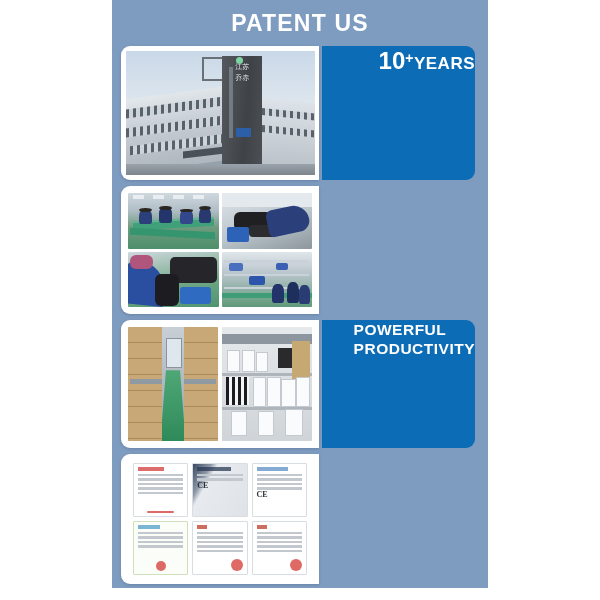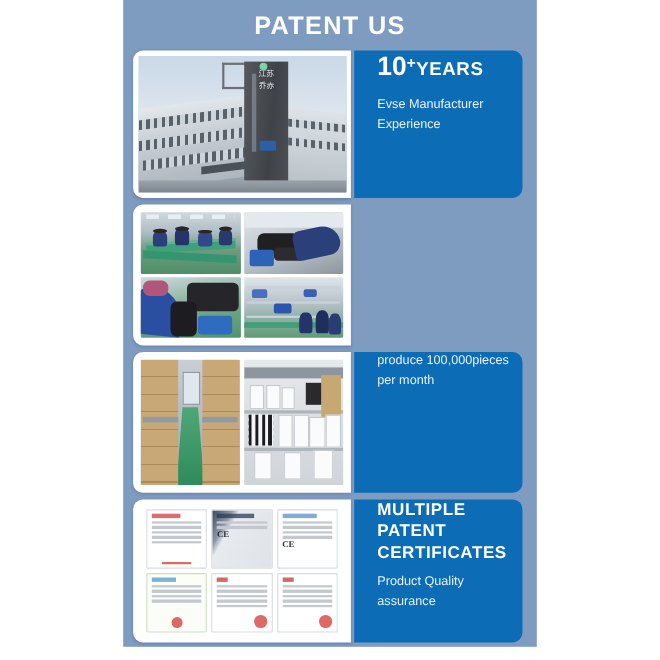--- a/index.html
+++ b/index.html
@@ -62,22 +62,22 @@
   }
   .r1 .media-pad{padding:5px 4px 5px 5px;}
 
   .info-card{
     flex:1 1 auto;
     background:#0d6cb6;
     border-radius:0 9px 9px 0;
     box-sizing:border-box;
     padding:0 0 0 21px;
     display:flex;
-    flex-direction:column;
-    justify-content:flex-start;
+    flex-direction:row;
+    justify-content:flex-end;
     color:#ffffff;
     margin-left:3px;
   }
   .info-title{
     font-size:15.5px;
     font-weight:bold;
     letter-spacing:.5px;
     line-height:1.25;
     margin-bottom:9px;
     white-space:pre-line;
@@ -219,22 +219,20 @@
           <div class="logo"></div>
           <div class="cn">江苏乔赤</div>
           <div class="plate"></div>
           <div class="canopy"></div>
           <div class="ground"></div>
         </div>
       </div>
     </div>
     <div class="info-card">
       <div class="info-title"><span class="big-num">10</span><span class="sup">+</span><span class="yrs">YEARS</span></div>
-      <div class="info-sub">Evse Manufacturer
-Experience</div>
     </div>
   </div>
 
   <div class="row r2">
     <div class="media-card">
       <div class="media-pad">
         <div class="grid2x2">
           <div class="tile photo fac">
             <div class="lamp"></div>
             <div class="bench"></div>
@@ -310,22 +308,22 @@
             <div class="wb" style="left:66%;top:46%;width:14%;height:22%;"></div>
             <div class="wb" style="left:82%;top:44%;width:14%;height:24%;"></div>
             <div class="wb" style="left:10%;top:74%;width:16%;height:20%;"></div>
             <div class="wb" style="left:40%;top:74%;width:16%;height:20%;"></div>
             <div class="wb" style="left:70%;top:72%;width:18%;height:22%;"></div>
           </div>
         </div>
       </div>
     </div>
     <div class="info-card">
-      <div class="info-sub">produce  100,000pieces
-per month</div>
+      <div class="info-title">POWERFUL
+PRODUCTIVITY</div>
     </div>
   </div>
 
   <div class="row r4">
     <div class="media-card">
       <div class="media-pad" style="padding:9px 12px;">
         <div class="grid3x2">
           <div class="tile cert">
             <div class="hd"></div>
             <div class="rows">
@@ -383,21 +381,15 @@
                 <div class="mini"></div>
                 <div class="mini"></div>
                 <div class="mini"></div>
                 <div class="mini"></div>
               </div>
             <div class="seal"></div>
           </div>
         </div>
       </div>
     </div>
-    <div class="info-card">
-      <div class="info-title">MULTIPLE PATENT
-CERTIFICATES</div>
-      <div class="info-sub">Product Quality
-assurance</div>
-    </div>
   </div>
 
 </div>
 
 </body></html>

